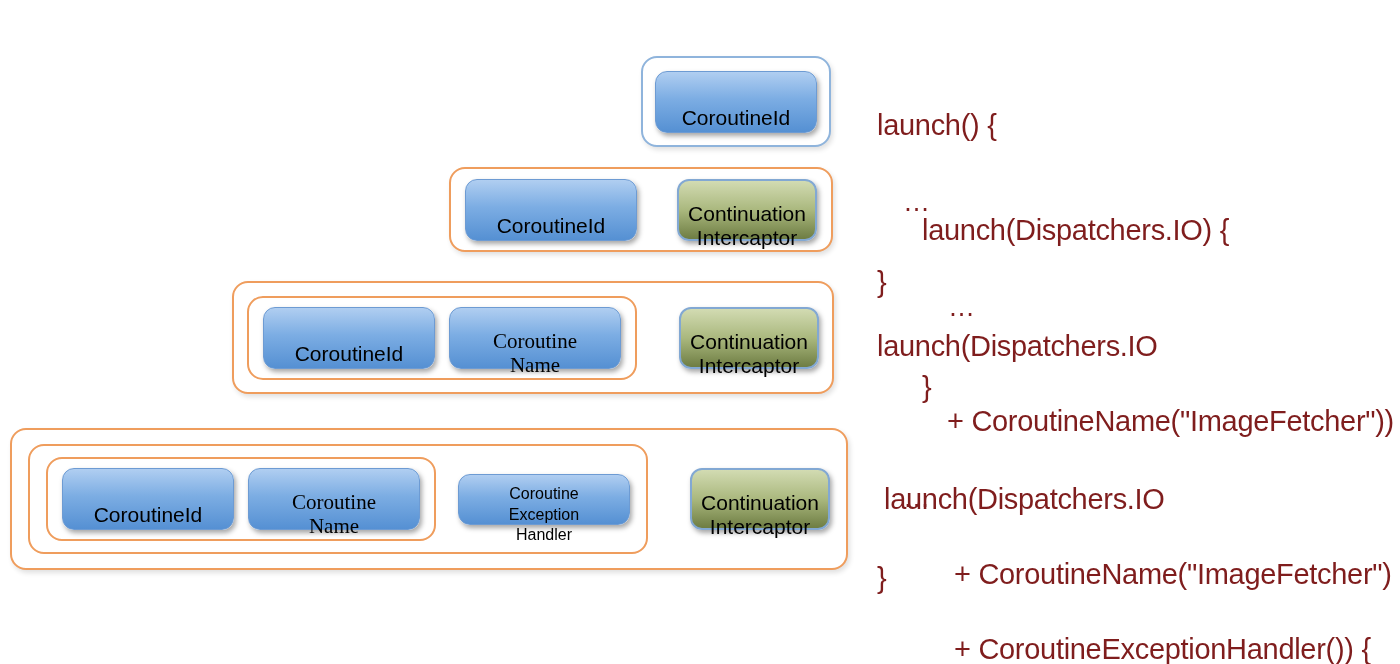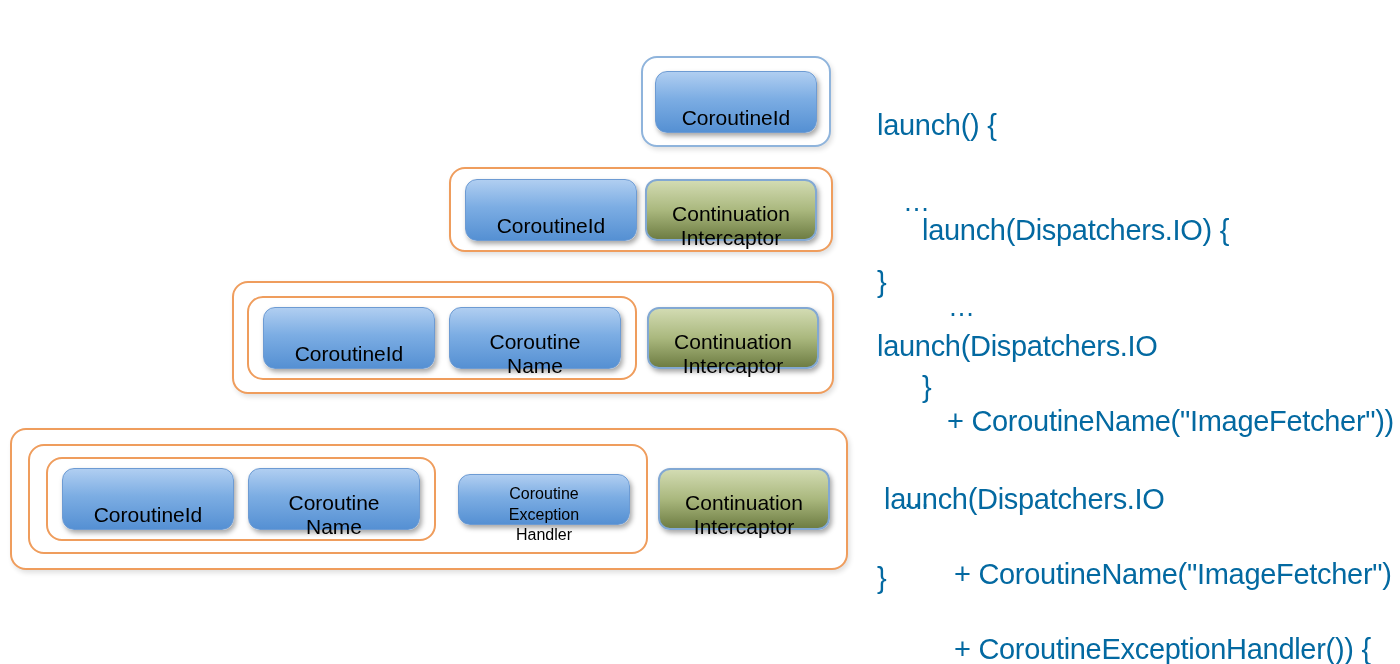--- a/index.html
+++ b/index.html
@@ -26,47 +26,47 @@
     display:flex; align-items:center; justify-content:center;
     text-align:center; box-shadow:2px 3px 5px rgba(0,0,0,0.35);
     flex:0 0 auto;
   }
   .box-blue {
     width:172px; height:62px;
     background:linear-gradient(180deg,#b0cef1 0%,#7cade3 45%,#5590d3 100%);
     border:1.5px solid #6d9bd3;
   }
   .box-green {
-    width:172px; height:62px;
+    width:140px; height:62px;
     background:linear-gradient(180deg,#d2dbb2 0%,#aab87e 50%,#6e7d43 100%);
     border:2px solid #82a8d3;
   }
   .lbl { font-size:21px; line-height:1.12;margin-top:32px; }
-  .lbl-narrow { max-width:110px; }
+  .lbl-narrow { max-width:110px;font-family:Liberation Serif, serif; }
   .lbl-mid    { max-width:142px; }
   .lbl-small  { font-size:16px; line-height:1.3; max-width:92px; }
 
   
   #r1 { left:641px; top:56px;  width:190px; height:91px; }
   #r1 .box-blue { width:162px; }
   
   #r2 { left:449px; top:167px; width:384px; height:85px; padding:0 14px; }
   
   #r3 { left:232px; top:281px; width:602px; height:113px; padding:0 13px; }
   #r3 .ring-nested { width:390px; height:84px; padding:0 14px; }
   
   #r4 { left:10px;  top:428px; width:838px; height:142px; padding:0 16px; }
   #r4 .mid   { width:620px; height:110px; padding:0 16px; }
   #r4 .inner { width:390px; height:84px;  padding:0 14px; }
   #r4 .box-exc { height:51px; }
 
   
   .code {
     position:absolute; font-size:29px; line-height:25px;
-    letter-spacing:-0.3px; white-space:pre; color:#0369a1;
+    letter-spacing:-0.3px; white-space:pre; color:#7f1d1d;
   }
   .code-line { min-height:25px; }
   .plus { padding-left:70px; }
   .dots { padding-left:26px; line-height:15px; margin-top:7px; font-size:27px; }
   #c1 { left:877px; top:63px; }
   #c2 { left:876px; top:168px;margin-left:46px; }
   #c3 { left:877px; top:284px; }
   #c4 { left:884px; top:437px; }
 </style>
 </head>

